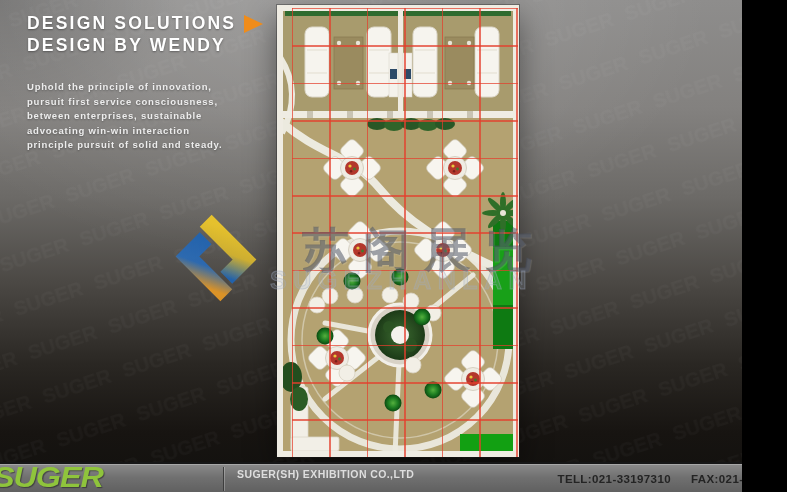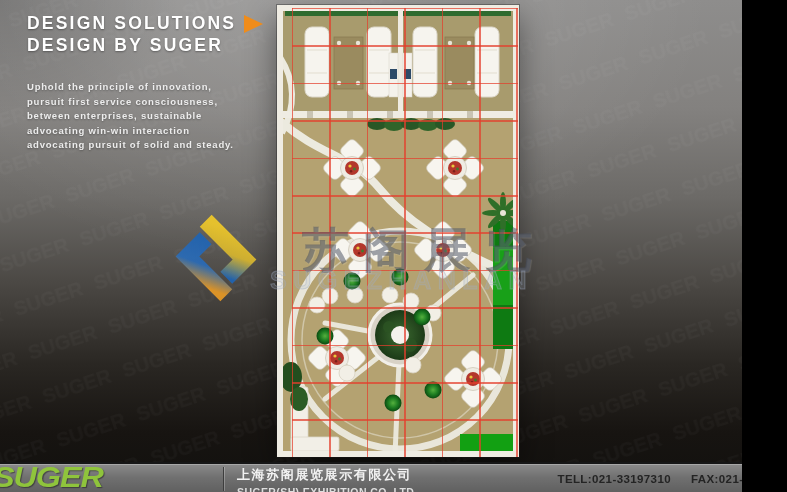--- a/index.html
+++ b/index.html
@@ -64,30 +64,30 @@
         <text x="2" y="30" font-size="20" font-weight="700" font-family="Liberation Sans, sans-serif" fill="rgba(255,255,255,0.028)">SUGER</text>
       </pattern>
     </defs>
     <rect x="0" y="0" width="787" height="492" fill="url(#pat)"></rect>
   </svg>
 
   <div class="header">
     <div class="title-row">
       <div>
         <div class="title">DESIGN SOLUTIONS</div>
-        <div class="title">DESIGN BY SUGER</div>
+        <div class="title">DESIGN BY WENDY</div>
       </div>
       <div class="arrow" style="align-self:flex-start;margin-top:3px;"></div>
     </div>
     <div class="desc">
       <div>Uphold the principle of innovation,</div>
       <div>pursuit first service consciousness,</div>
       <div>between enterprises, sustainable</div>
       <div>advocating win-win interaction</div>
-      <div>advocating pursuit of solid and steady.</div>
+      <div>principle pursuit of solid and steady.</div>
     </div>
   </div>
 
   <svg class="brand-logo" width="120" height="112" viewBox="0 0 100 100">
     <defs>
       <linearGradient id="lgYB" x1="0" y1="0" x2="1" y2="1">
         <stop offset="0" stop-color="#f0c929"></stop>
           <stop offset="0.5" stop-color="#d8b62f"></stop>
           <stop offset="1" stop-color="#1f64b4"></stop>
       </linearGradient>
@@ -282,19 +282,18 @@
 
   <div class="grid-overlay"></div>
 
   <div class="wm-cn">苏阁展览</div>
   <div class="wm-en">SUGEZHANLAN</div>
 
   <div class="footer">
     <div class="suger-logo">SUGER</div>
     <div class="footer-divider"></div>
     <div class="company">
-      <div class="company-cn">上海苏阁展览展示有限公司</div>
       <div class="company-en">SUGER(SH) EXHIBITION CO.,LTD</div>
     </div>
     <div class="contact"><span style="margin-left:8px">TELL:021-33197310</span><span>FAX:021-5034505</span></div>
   </div>
 
 </div>
 
 </body></html>

